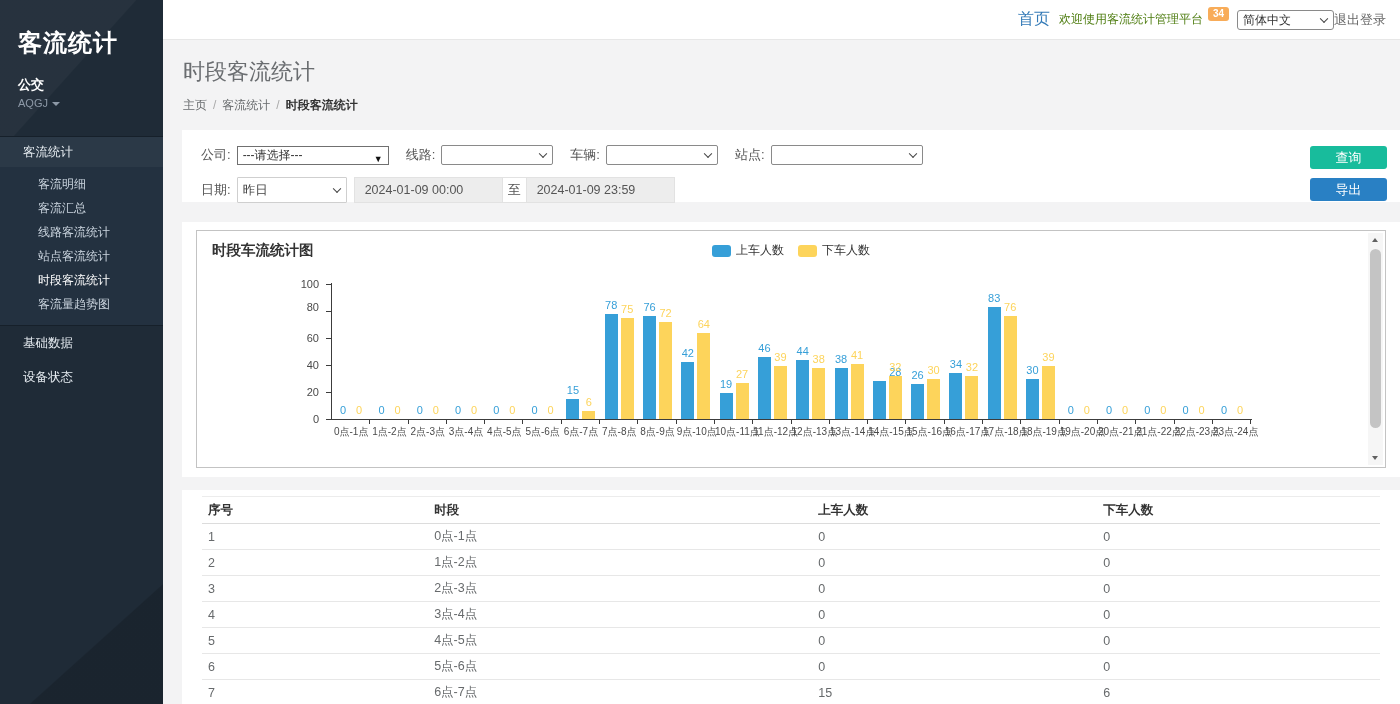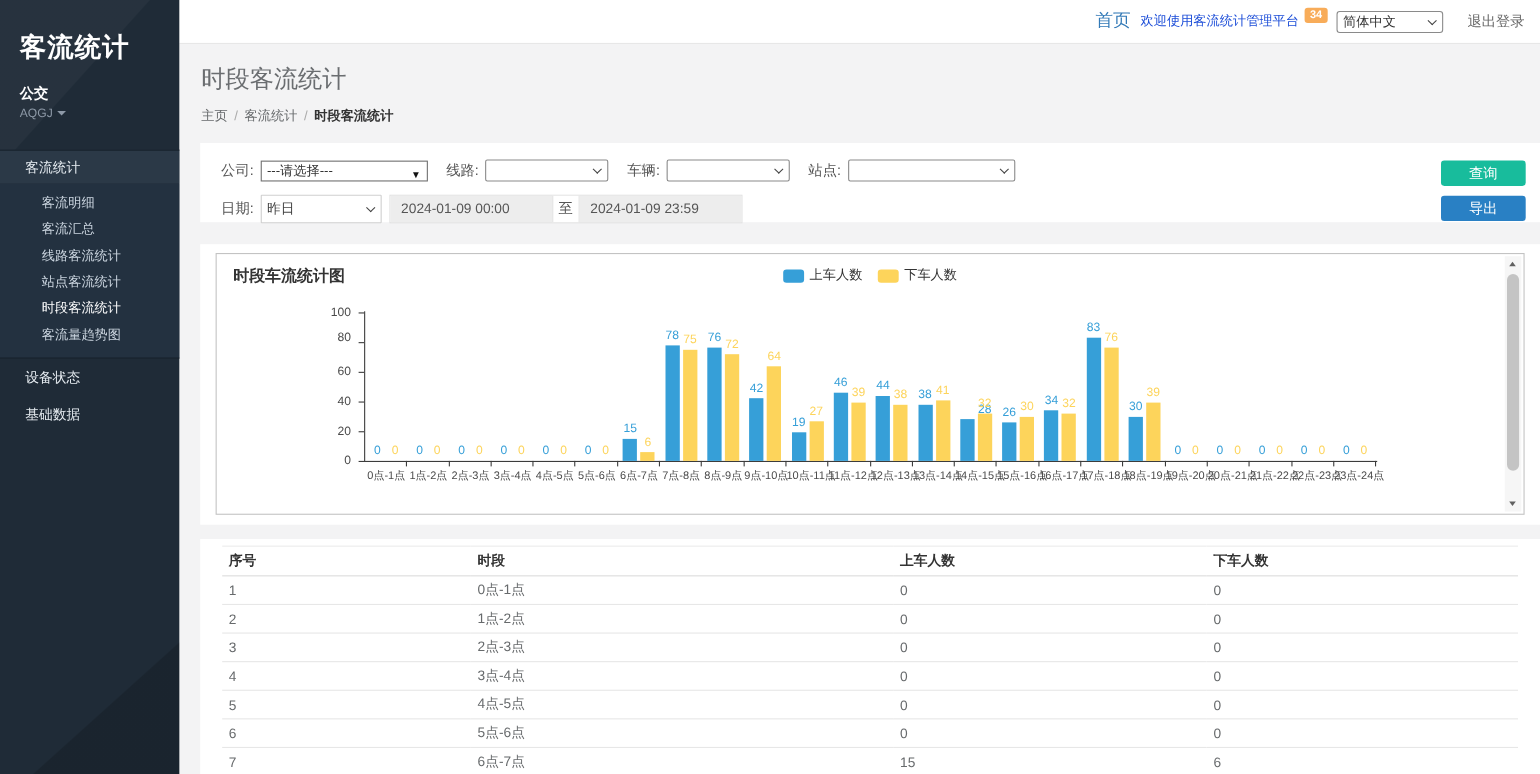--- a/index.html
+++ b/index.html
@@ -25,24 +25,24 @@
   .submenu-item { height:24px; line-height:24px; padding-left:38px; font-size:12px;
     color:#ccd6e0; cursor:pointer; }
   .submenu-item.active { color:#ffffff; }
   .menu-top { height:34px; line-height:34px; padding-left:23px; font-size:12.5px;
     color:#e6ecf1; cursor:pointer; }
 
   
   .topbar { margin-left:163px; height:40px; background:#fff; border-bottom:1px solid #e7e7e7;
     display:flex; align-items:center; justify-content:flex-end; padding-right:14px; }
   .home-link { font-size:16px; color:#337ab7; margin-right:9px; cursor:pointer; }
-  .welcome { font-size:12px; color:#1d4ed8; }
+  .welcome { font-size:12px; color:#4d7c0f; }
   .badge { align-self:flex-start; margin:7px 8px 0 5px; background:#f8ac59; color:#fff;
     font-size:10px; font-weight:bold; padding:1px 5px 2px; border-radius:3px; }
-  .lang-wrap { position:relative; width:97px; height:20px; margin-right:22px; }
+  .lang-wrap { position:relative; width:97px; height:20px; margin-right:0; }
   .lang-wrap select { width:100%; height:100%; font-size:12px; color:#333;
     border:1px solid #8a8a8a; border-radius:3px; background:#fff; appearance:none;
     -webkit-appearance:none; padding:0 18px 0 5px;
     font-family:"Liberation Sans","DejaVu Sans",sans-serif; }
   .chev { position:absolute; right:7px; top:50%; width:6px; height:6px;
     border-right:1.5px solid #444; border-bottom:1.5px solid #444;
     transform:translateY(-70%) rotate(45deg); pointer-events:none; }
   .logout { font-size:13px; color:#666; cursor:pointer; }
 
   
@@ -143,22 +143,22 @@
   <div class="menu">
       <div class="menu-head">客流统计</div>
       <div class="submenu">
         <div class="submenu-item">客流明细</div>
         <div class="submenu-item">客流汇总</div>
         <div class="submenu-item">线路客流统计</div>
         <div class="submenu-item">站点客流统计</div>
         <div class="submenu-item active">时段客流统计</div>
         <div class="submenu-item">客流量趋势图</div>
       </div>
+      <div class="menu-top">基础数据</div>
       <div class="menu-top">设备状态</div>
-      <div class="menu-top">基础数据</div>
     </div>
 </div>
 
 <div class="topbar">
   <span class="home-link">首页</span>
   <span class="welcome">欢迎使用客流统计管理平台</span>
   <span class="badge">34</span>
   <span class="lang-wrap">
     <select><option>简体中文</option></select>
     <span class="chev"></span>

